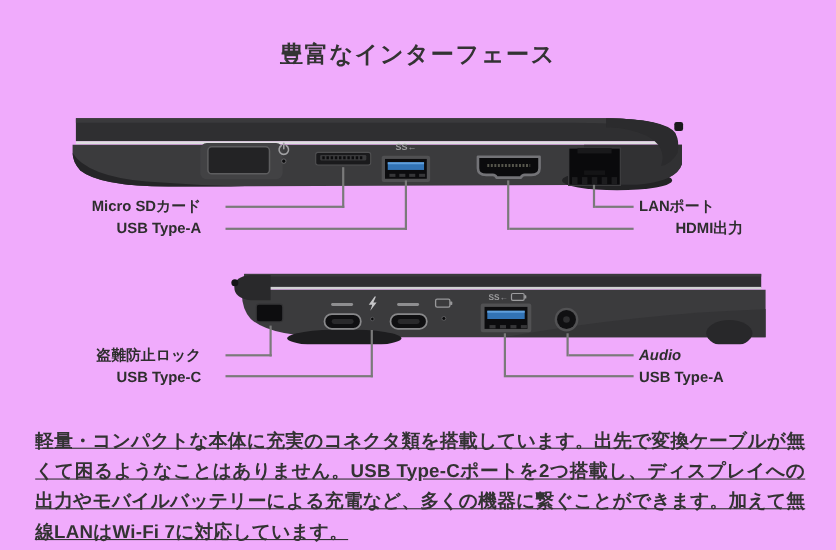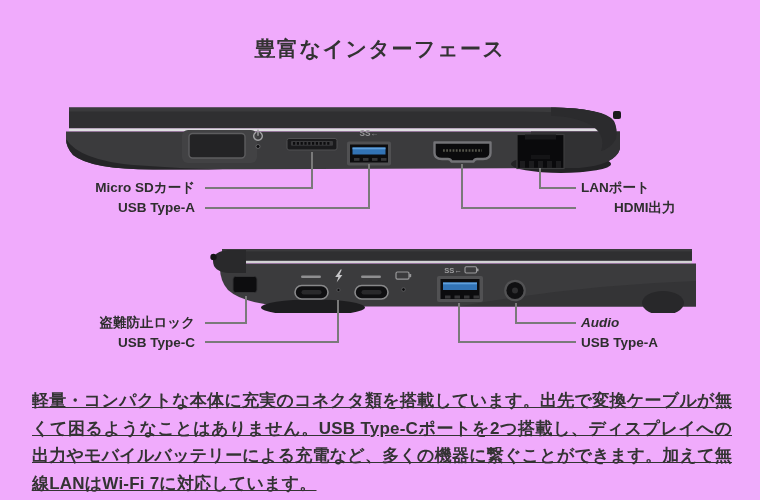--- a/index.html
+++ b/index.html
@@ -12,21 +12,21 @@
     font-size:21px;font-weight:700;letter-spacing:1.5px;color:#333333;
   }
   .svg1{position:absolute;left:63px;top:105px;width:560px;height:70px;}
   .svg2{position:absolute;left:208px;top:245px;width:490px;height:68px;}
   .vline{position:absolute;width:2px;background:#7a7a7a;}
   .hline{position:absolute;height:2px;background:#7a7a7a;}
   .callout-label{
     position:absolute;font-size:13.5px;font-weight:700;color:#2e2e2e;
     white-space:nowrap;line-height:16px;
   }
-  .lbl-left{left:40px;width:155px;text-align:right;}
+  .lbl-left{left:28px;width:155px;text-align:right;}
   .lbl-right{left:581px;text-align:left;}
   .desc{
     position:absolute;left:32px;top:387px;width:700px;margin:0;
     font-size:17px;font-weight:700;line-height:1.62;letter-spacing:0.2px;color:#333333;
     text-align:justify;
     text-decoration:underline;
   }
 </style>
 </head>
 <body>

